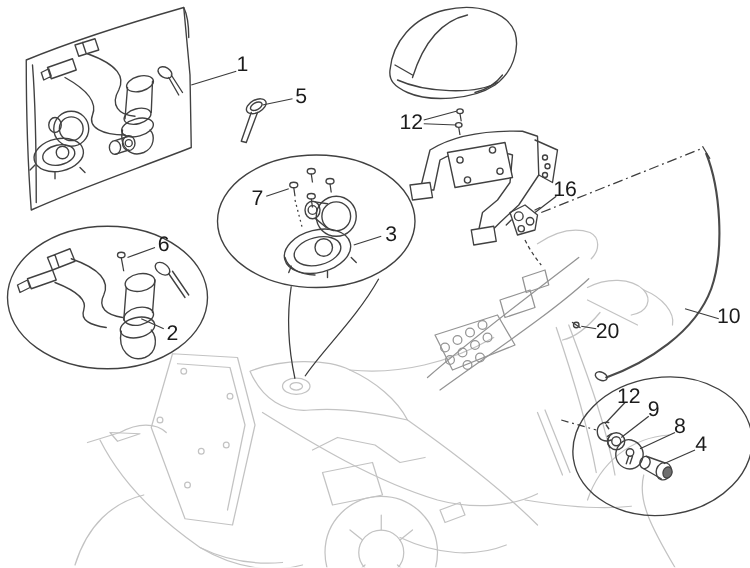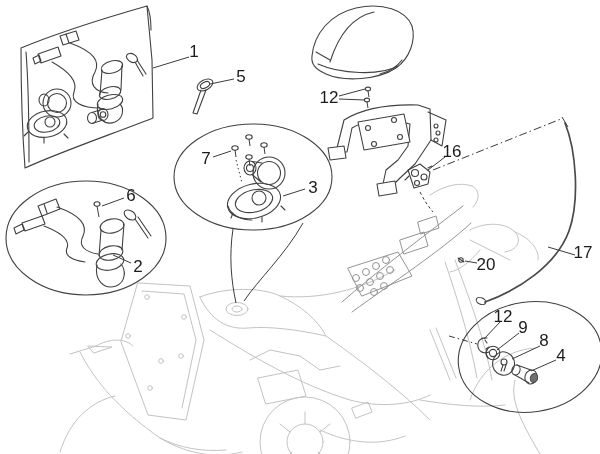--- a/index.html
+++ b/index.html
@@ -265,20 +265,20 @@
 
 <div id="callout-layer">
       <span class="callout" style="left: 194px; top: 52px;">1</span>
       <span class="callout" style="left: 241px; top: 77px;">5</span>
       <span class="callout" style="left: 329px; top: 98px;">12</span>
       <span class="callout" style="left: 206px; top: 159px;">7</span>
       <span class="callout" style="left: 313px; top: 188px;">3</span>
       <span class="callout" style="left: 452px; top: 152px;">16</span>
       <span class="callout" style="left: 131px; top: 196px;">6</span>
       <span class="callout" style="left: 138px; top: 267px;">2</span>
-      <span class="callout" style="left: 583px; top: 253px;">17</span>
+      <span class="callout" style="left: 583px; top: 253px;">10</span>
       <span class="callout" style="left: 486px; top: 265px;">20</span>
       <span class="callout" style="left: 503px; top: 317px;">12</span>
       <span class="callout" style="left: 523px; top: 328px;">9</span>
       <span class="callout" style="left: 544px; top: 341px;">8</span>
       <span class="callout" style="left: 561px; top: 356px;">4</span>
     </div>
 </div>
 
 </body></html>

